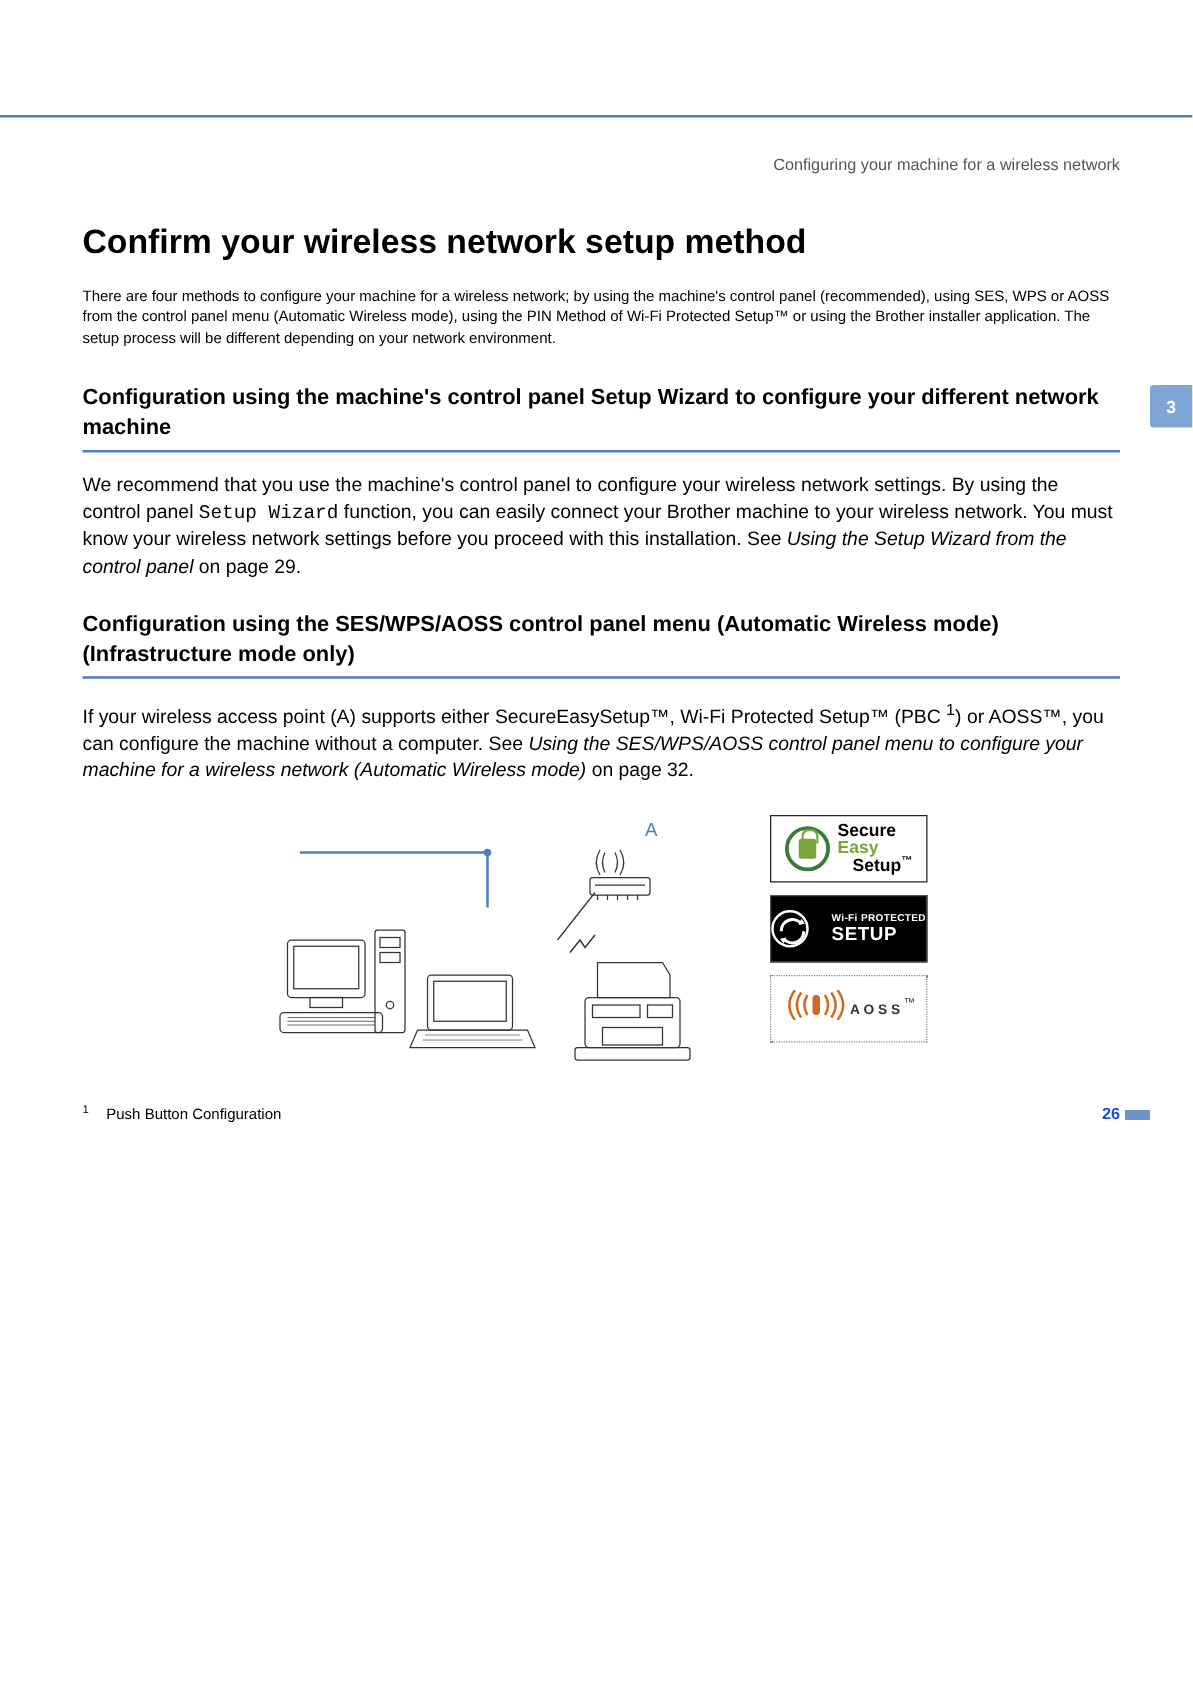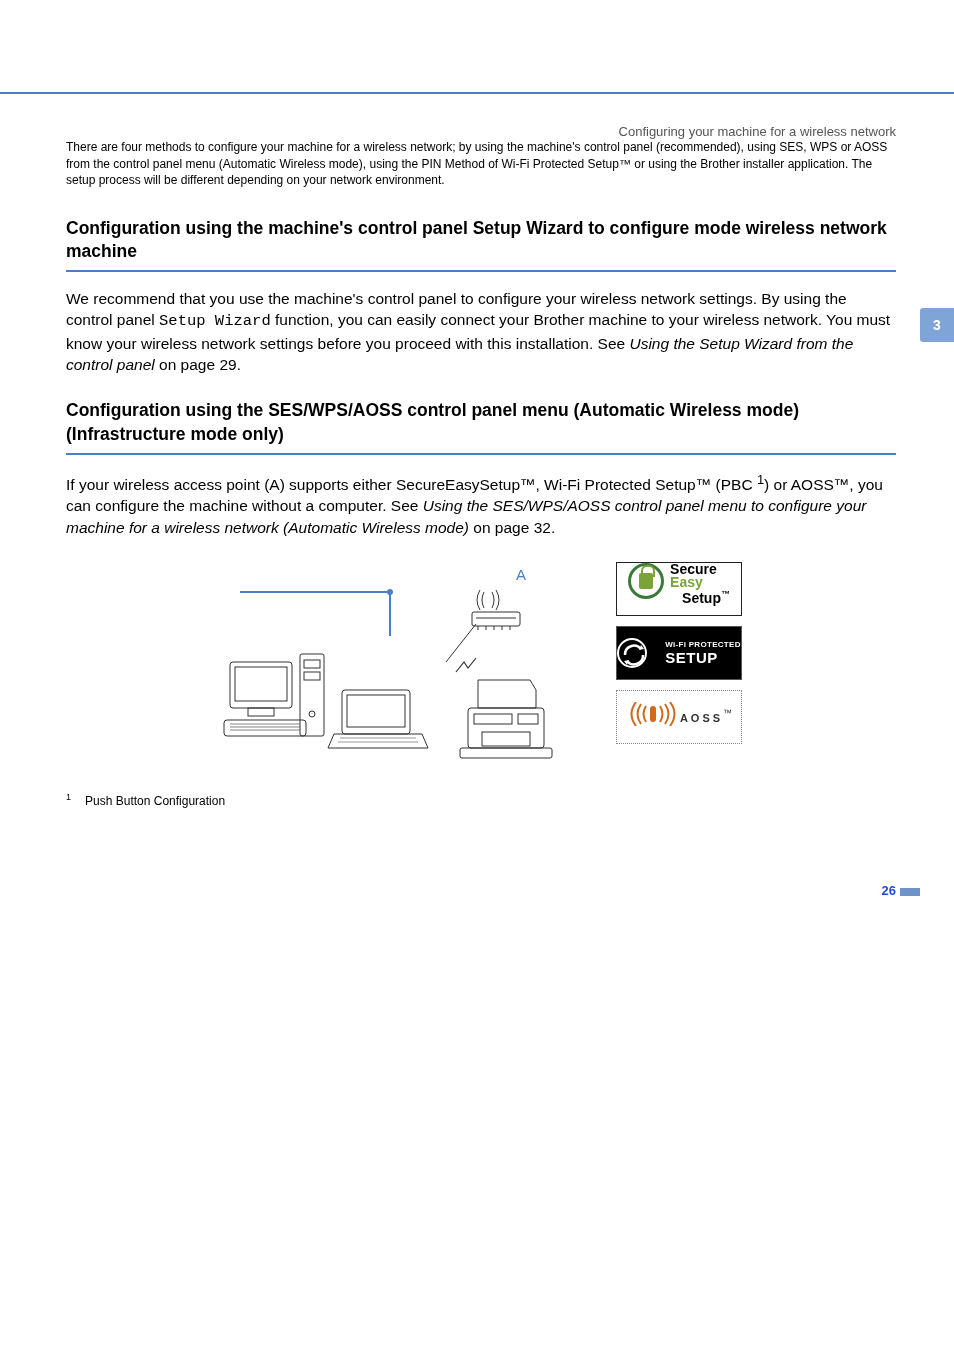--- a/index.html
+++ b/index.html
@@ -15,21 +15,21 @@
     .mono { font-family: "Courier New", monospace; text-align: right; }
     .italic-link { font-style: italic; }
     .chapter-tab { position: absolute; right: 0; top: 308px; width: 34px; height: 34px; background: #7fa5d6; color: #fff; display: flex; align-items: center; justify-content: center; font-size: 14px; font-weight: bold; border-radius: 3px 0 0 3px; }
     .page-number { position: absolute; right: 58px; bottom: 116px; font-size: 13px; font-weight: bold; color: #1d4ed8; }
     .page-number-bar { position: absolute; right: 34px; bottom: 118px; width: 20px; height: 8px; background: #6e93c9; }
     .footnote { font-size: 12px; color: #000; margin-top: 18px; }
     .footnote sup { font-size: 9px; margin-right: 14px; vertical-align: super; }
     .diagram-wrap { width: 560px; margin: 8px auto 0 auto; display: flex; gap: 28px; align-items: flex-start; justify-content: center; }
     .diagram-left { width: 368px; height: 212px; position: relative; }
     .logo-col { display: flex; flex-direction: column; gap: 10px; width: 126px; }
-    .logo-box { border: 1px solid #555; height: 54px; display: flex; justify-content: center; background: #fff; position: relative; }
+    .logo-box { border: 1px solid #555; height: 54px; display: flex; align-items: center; justify-content: center; background: #fff; position: relative; }
     .logo-ses { border: 1px solid #222; }
     .logo-ses-text { font-family: Arial; font-weight: bold; text-align: left; line-height: 0.95; font-size: 14px; }
     .logo-ses-text .s1 { color: #000; }
     .logo-ses-text .s2 { color: #7aa43a; }
     .logo-ses-text .s3 { color: #000; margin-left: 12px; }
     .ses-circle { width: 36px; height: 36px; border-radius: 50%; border: 3px solid #3a7a3a; display: flex; align-items: center; justify-content: center; margin-right: 6px; }
     .ses-padlock { width: 14px; height: 16px; background: #7aa43a; border-radius: 2px; position: relative; }
     .ses-padlock::before { content:""; position:absolute; top:-8px; left:2px; width:10px; height:10px; border:2px solid #7aa43a; border-bottom:none; border-radius:6px 6px 0 0; }
     .logo-wps { background: #000; color: #fff; }
     .wps-flex { display: flex; align-items: center; gap: 18px; }
@@ -48,24 +48,25 @@
 <body>
 
 <div class="page">
   <div class="top-header"></div>
 
   <div class="running-head">Configuring your machine for a wireless network</div>
 
   <div class="chapter-tab">3</div>
 
   <div class="content">
+    <h1 class="main-title">Confirm your wireless network setup method</h1>
 
     <p class="intro">There are four methods to configure your machine for a wireless network; by using the machine's control panel (recommended), using SES, WPS or AOSS from the control panel menu (Automatic Wireless mode), using the PIN Method of Wi-Fi Protected Setup™ or using the Brother installer application. The setup process will be different depending on your network environment.</p>
 
-    <h2 class="subsection">Configuration using the machine's control panel Setup Wizard to configure mode wireless network machine</h2>
+    <h2 class="subsection">Configuration using the machine's control panel Setup Wizard to configure your different network machine</h2>
 
     <p class="body-text">
       <span>We recommend that you use the machine's control panel to configure your wireless network settings. By using the control panel </span><span class="mono">Setup Wizard</span><span> function, you can easily connect your Brother machine to your wireless network. You must know your wireless network settings before you proceed with this installation. See </span><span class="italic-link">Using the Setup Wizard from the control panel</span><span> on page 29.</span>
     </p>
 
     <h2 class="subsection">Configuration using the SES/WPS/AOSS control panel menu (Automatic Wireless mode) (Infrastructure mode only)</h2>
 
     <p class="body-text">
       <span>If your wireless access point (A) supports either SecureEasySetup™, Wi-Fi Protected Setup™ (PBC&nbsp;</span><sup>1</sup><span>) or AOSS™, you can configure the machine without a computer. See </span><span class="italic-link">Using the SES/WPS/AOSS control panel menu to configure your machine for a wireless network (Automatic Wireless mode)</span><span> on page 32.</span>
     </p>

